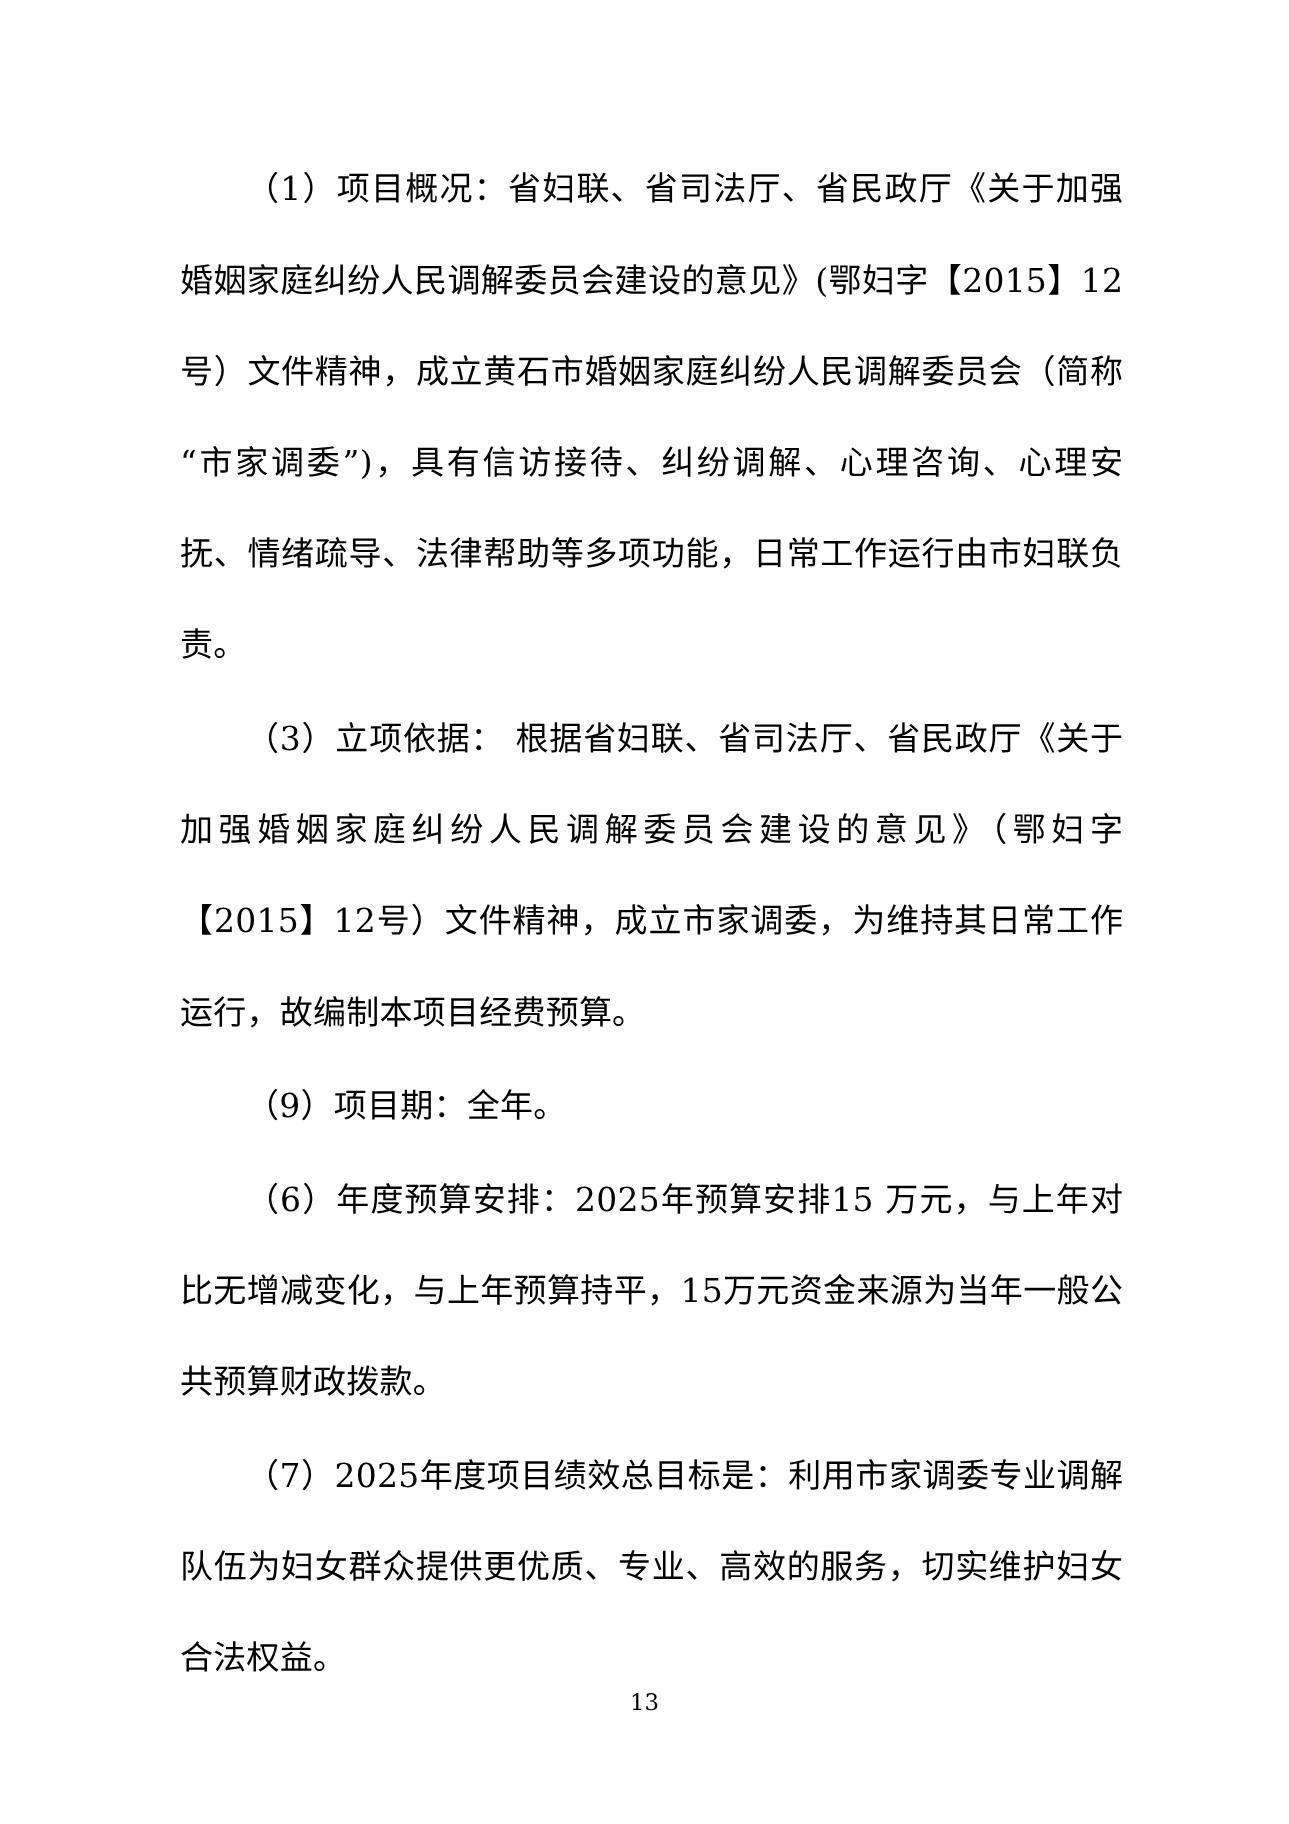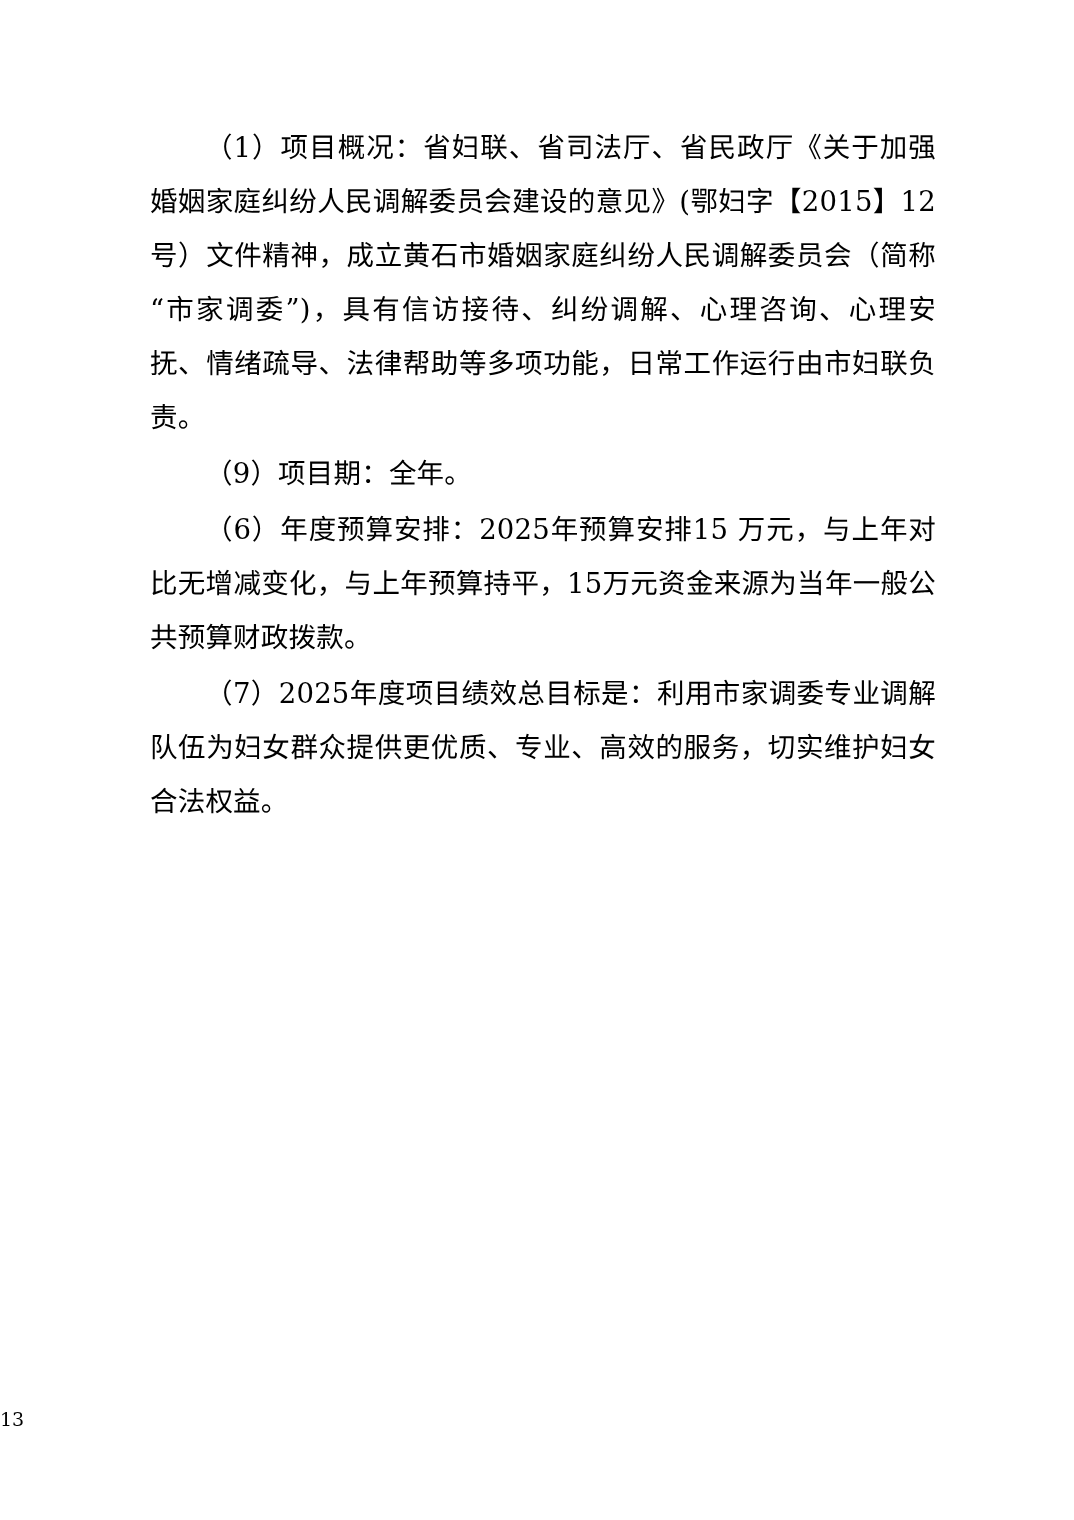--- a/index.html
+++ b/index.html
@@ -17,43 +17,44 @@
   }
   .content {
     position: absolute;
     left: 150px;
     top: 120px;
     width: 786px;
   }
   .para {
     font-family: "DejaVu Serif", "Liberation Serif", serif;
     font-size: 27.5px;
-    line-height: 54px;
+    line-height: 76px;
     color: #000000;
     text-align: justify;
     text-justify: inter-ideograph;
     text-indent: 2em;
     margin: 0 0 2px 0;
     letter-spacing: 0.2px;
   }
   .footer {
     position: absolute;
     left: 0;
     right: 0;
     top: 1408px;
-    text-align: left;
+    text-align: center;
     font-family: "DejaVu Serif", "Liberation Serif", serif;
     font-size: 19px;
     color: #000000;
   }
 </style>
 </head>
 <body>
 
 <div class="page">
   <div class="content">
     <p class="para">（1）项目概况：省妇联、省司法厅、省民政厅《关于加强婚姻家庭纠纷人民调解委员会建设的意见》(鄂妇字【2015】12号）文件精神，成立黄石市婚姻家庭纠纷人民调解委员会（简称“市家调委”)，具有信访接待、纠纷调解、心理咨询、心理安抚、情绪疏导、法律帮助等多项功能，日常工作运行由市妇联负责。</p>
+    <p class="para">（3）立项依据： 根据省妇联、省司法厅、省民政厅《关于加强婚姻家庭纠纷人民调解委员会建设的意见》（鄂妇字【2015】12号）文件精神，成立市家调委，为维持其日常工作运行，故编制本项目经费预算。</p>
     <p class="para">（9）项目期：全年。</p>
     <p class="para">（6）年度预算安排：2025年预算安排15 万元，与上年对比无增减变化，与上年预算持平，15万元资金来源为当年一般公共预算财政拨款。</p>
     <p class="para">（7）2025年度项目绩效总目标是：利用市家调委专业调解队伍为妇女群众提供更优质、专业、高效的服务，切实维护妇女合法权益。</p>
   </div>
   <div class="footer">13</div>
 </div>
 
 </body></html>

